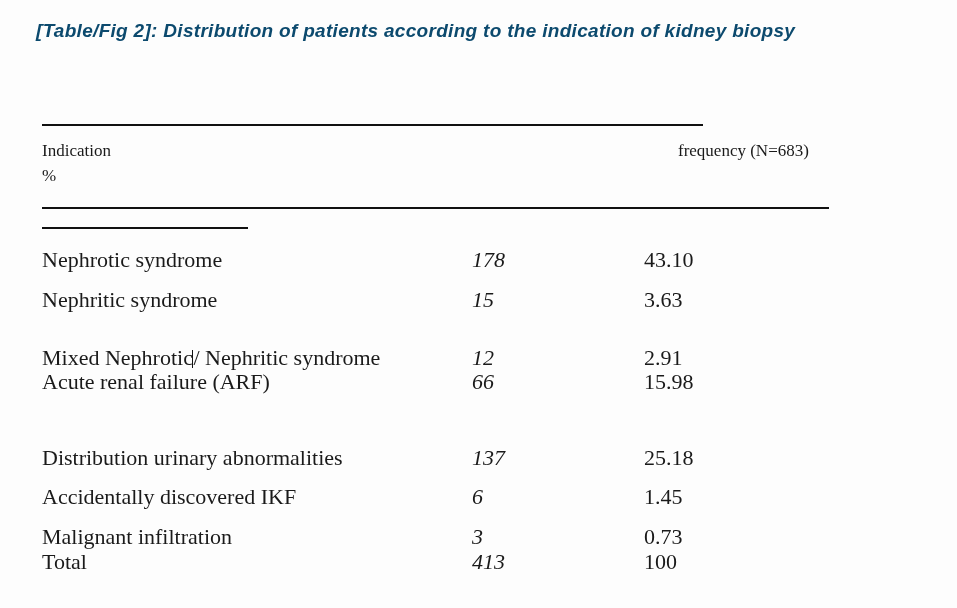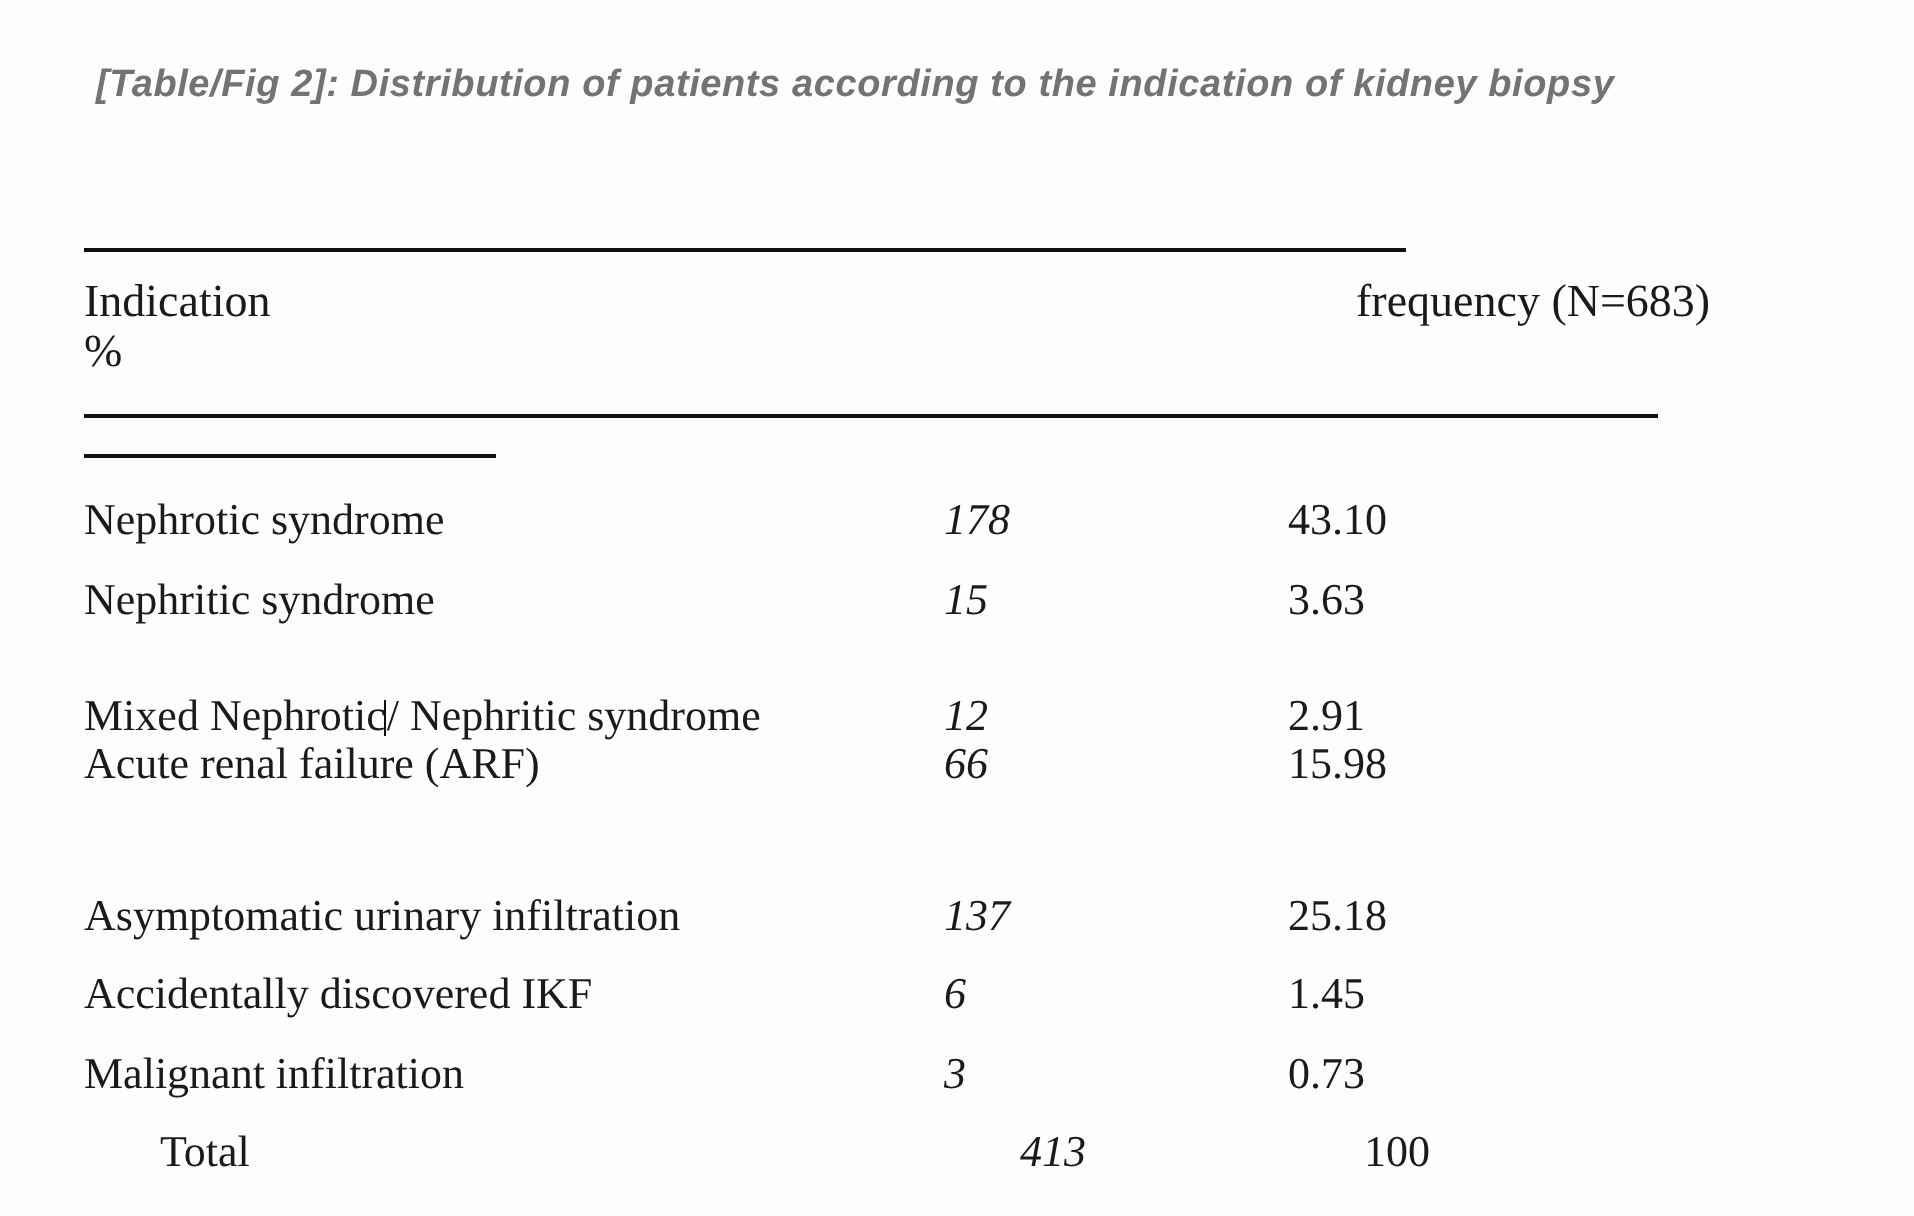--- a/index.html
+++ b/index.html
@@ -13,40 +13,40 @@
       height: 608px;
       background: #fdfdfd;
       overflow: hidden;
       font-family: "Liberation Serif", "DejaVu Serif", serif;
       color: #1a1a1a;
     }
     .title {
       position: absolute;
       left: 32px;
       top: 16px;
-      margin: 16px;
+      margin: 4px;
       font-family: "Liberation Sans", "DejaVu Sans", sans-serif;
       font-style: italic;
       font-weight: bold;
       font-size: 19px;
       letter-spacing: 0.3px;
-      color: #737373;
+      color: #0c4a6e;
       white-space: nowrap;
     }
     .rule {
       position: absolute;
       height: 2px;
       background: #111111;
     }
     .rule-top   { left: 42px; top: 124px; width: 661px; }
     .rule-mid   { left: 42px; top: 207px; width: 787px; }
     .rule-short { left: 42px; top: 227px; width: 206px; }
     .hdr {
       position: absolute;
-      font-size: 23px;
+      font-size: 17px;
       line-height: 20px;
       white-space: nowrap;
     }
     .hdr-ind  { left: 42px;  top: 141px; }
     .hdr-freq { left: 678px; top: 141px; }
     .hdr-pct  { left: 42px;  top: 166px; }
     .rows {
       position: absolute;
       left: 42px;
       top: 249px;
@@ -117,37 +117,37 @@
   </div>
 
   <div class="row" style="top: 122px;">
     <span class="cell c-ind">Acute renal failure (ARF)</span>
     <span class="cell c-freq">66</span>
     <span class="cell c-pct">15.98</span>
   </div>
 
 
   <div class="row" style="top: 197.5px;">
-    <span class="cell c-ind">Asymptomatic urinary infiltration</span>
+    <span class="cell c-ind">Distribution urinary abnormalities</span>
     <span class="cell c-freq">137</span>
     <span class="cell c-pct">25.18</span>
   </div>
 
   <div class="row" style="top: 237px;">
     <span class="cell c-ind">Accidentally discovered IKF</span>
     <span class="cell c-freq">6</span>
     <span class="cell c-pct">1.45</span>
   </div>
 
   <div class="row" style="top: 276.5px;">
     <span class="cell c-ind">Malignant infiltration</span>
     <span class="cell c-freq">3</span>
     <span class="cell c-pct">0.73</span>
   </div>
 
-  <div class="row" style="top: 316px; margin-left: 38px;">
+  <div class="row" style="top: 302px;">
     <span class="cell c-ind">Total</span>
     <span class="cell c-freq">413</span>
     <span class="cell c-pct">100</span>
   </div>
 </div>
 
 </div>
 
 </body></html>

